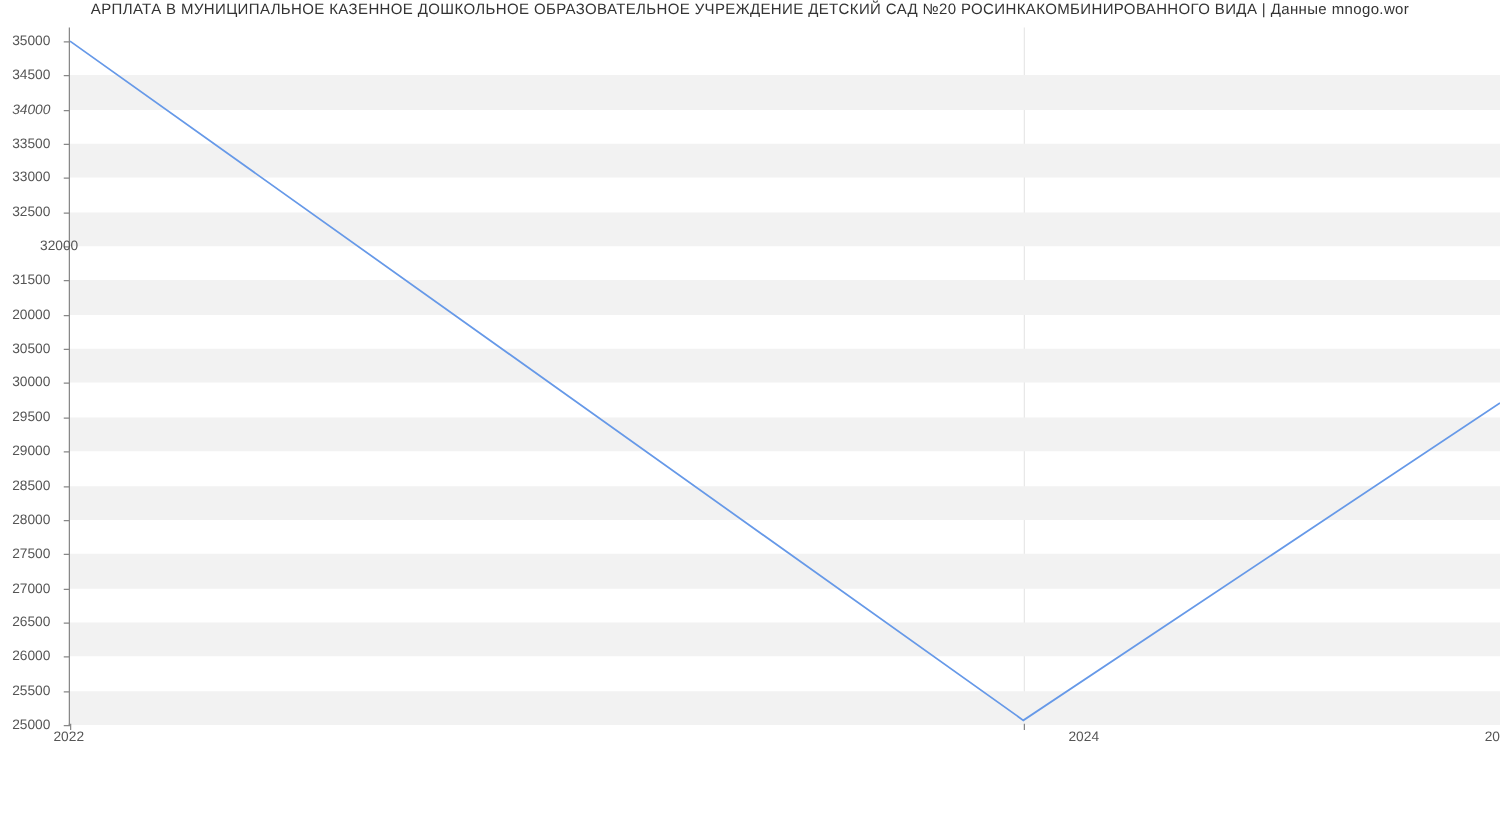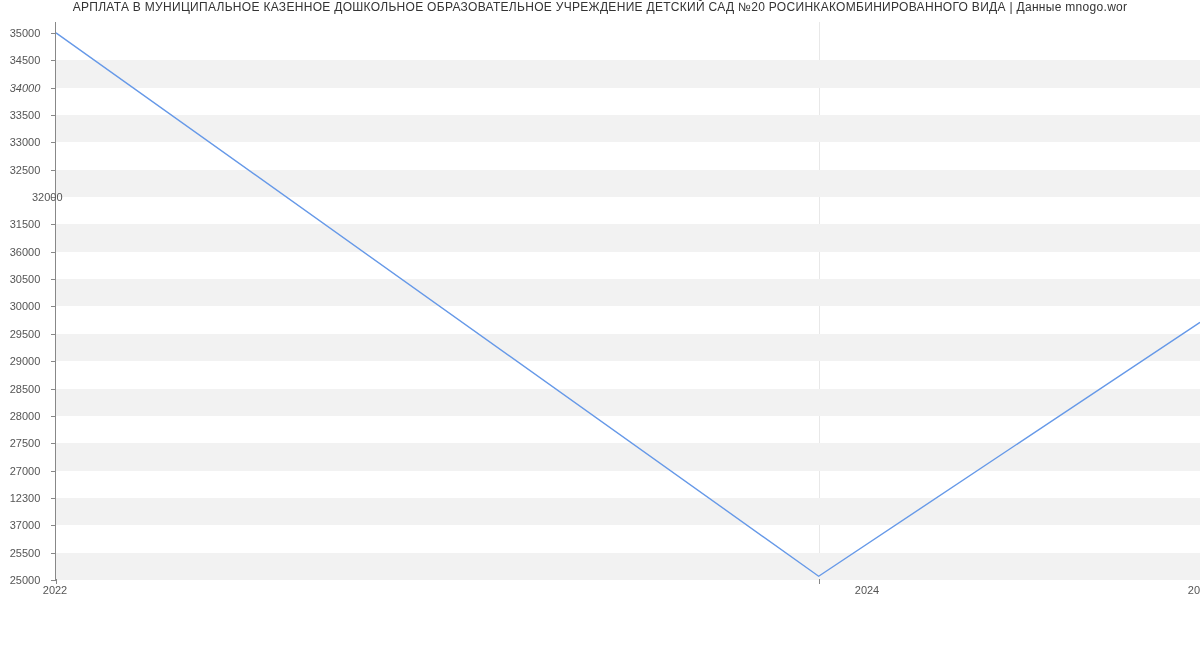--- a/index.html
+++ b/index.html
@@ -126,31 +126,31 @@
       <div class="y-tick-mark" style="top: 120.353px;"></div>
       <div class="y-tick-mark" style="top: 93px;"></div>
       <div class="y-tick-mark" style="top: 65.6471px;"></div>
       <div class="y-tick-mark" style="top: 38.2941px;"></div>
       <div class="y-tick-mark" style="top: 10.9412px;"></div>
       <div class="x-tick-mark" style="left: 0px;"></div>
       <div class="x-tick-mark" style="left: 763.333px;"></div>
     </div>
 <div class="y-tick-label" style="top: 580px;">25000</div>
     <div class="y-tick-label" style="top: 552.647px;">25500</div>
-    <div class="y-tick-label" style="top: 525.294px;">37000</div>
-    <div class="y-tick-label" style="top: 497.941px;">12300</div>
+    <div class="y-tick-label" style="top: 525.294px;">26000</div>
+    <div class="y-tick-label" style="top: 497.941px;">26500</div>
     <div class="y-tick-label" style="top: 470.588px;">27000</div>
     <div class="y-tick-label" style="top: 443.235px;">27500</div>
     <div class="y-tick-label" style="top: 415.882px;">28000</div>
     <div class="y-tick-label" style="top: 388.529px;">28500</div>
     <div class="y-tick-label" style="top: 361.176px;">29000</div>
     <div class="y-tick-label" style="top: 333.824px;">29500</div>
     <div class="y-tick-label" style="top: 306.471px;">30000</div>
     <div class="y-tick-label" style="top: 279.118px;">30500</div>
-    <div class="y-tick-label" style="top: 251.765px;">36000</div>
+    <div class="y-tick-label" style="top: 251.765px;">20000</div>
     <div class="y-tick-label" style="top: 224.412px;">31500</div>
     <div class="y-tick-label" style="top: 197.059px; padding-left: 32px;">32000</div>
     <div class="y-tick-label" style="top: 169.706px;">32500</div>
     <div class="y-tick-label" style="top: 142.353px;">33000</div>
     <div class="y-tick-label" style="top: 115px;">33500</div>
     <div class="y-tick-label" style="top: 87.6471px; font-style: italic;">34000</div>
     <div class="y-tick-label" style="top: 60.2941px;">34500</div>
     <div class="y-tick-label" style="top: 32.9412px;">35000</div>
     <div class="x-tick-label" style="left: 55px; top: 584px;">2022</div>
     <div class="x-tick-label" style="left: 867px; top: 584px;">2024</div>

